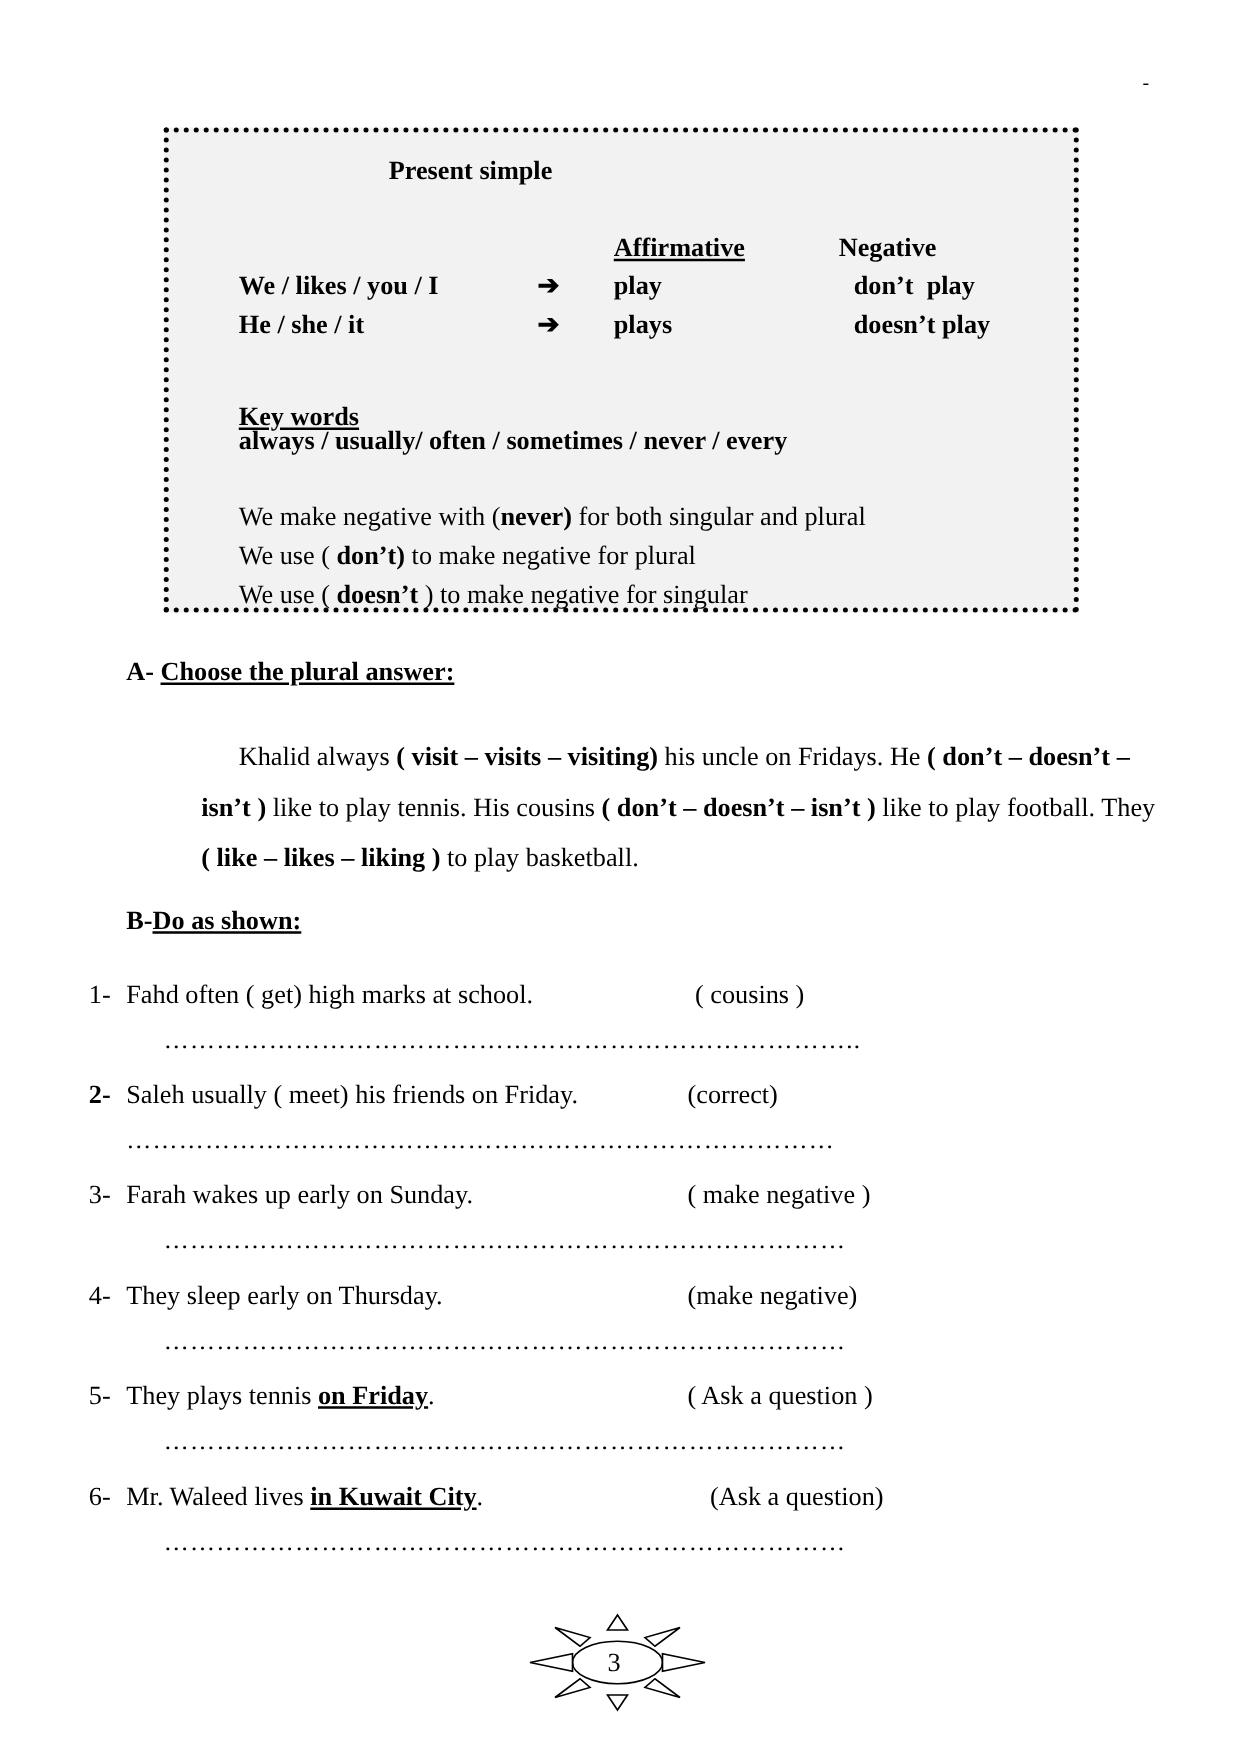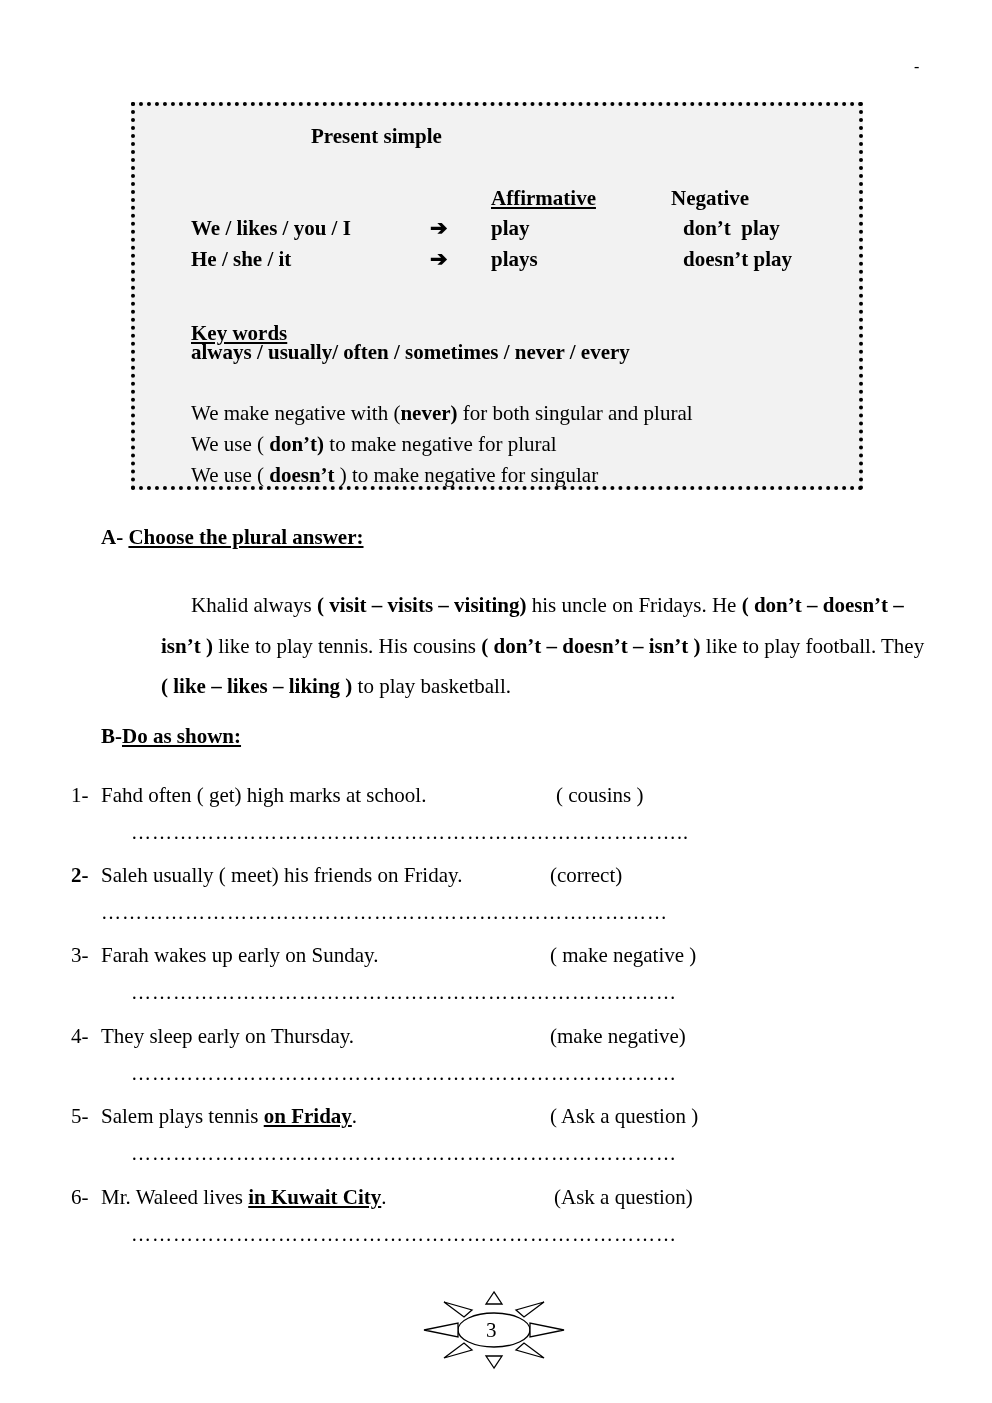--- a/index.html
+++ b/index.html
@@ -86,26 +86,26 @@
     <div class="abs ans-line" style="top: 901px; left: 101px;">………………………………………………………………………</div>
     <div class="abs q-num" style="top: 943px;">3-</div>
     <div class="abs q-text" style="top: 943px; white-space: pre;"><span>Farah wakes up early on Sunday.</span></div>
     <div class="abs q-instr" style="top: 943px; left: 550px;">( make negative )</div>
     <div class="abs ans-line" style="top: 981px; left: 131px;">……………………………………………………………………</div>
     <div class="abs q-num" style="top: 1024px;">4-</div>
     <div class="abs q-text" style="top: 1024px; white-space: pre;"><span>They sleep early on Thursday.</span></div>
     <div class="abs q-instr" style="top: 1024px; left: 550px;">(make negative)</div>
     <div class="abs ans-line" style="top: 1062px; left: 131px;">……………………………………………………………………</div>
     <div class="abs q-num" style="top: 1104px;">5-</div>
-    <div class="abs q-text" style="top: 1104px; white-space: pre;"><span>Salem plays tennis </span><span class="b u">on Friday</span><span>.</span></div>
+    <div class="abs q-text" style="top: 1104px; white-space: pre;"><span>They plays tennis </span><span class="b u">on Friday</span><span>.</span></div>
     <div class="abs q-instr" style="top: 1104px; left: 550px;">( Ask a question )</div>
     <div class="abs ans-line" style="top: 1142px; left: 131px;">……………………………………………………………………</div>
     <div class="abs q-num" style="top: 1185px;">6-</div>
     <div class="abs q-text" style="top: 1185px; white-space: pre;"><span>Mr. Waleed lives </span><span class="b u">in Kuwait City</span><span>.</span></div>
-    <div class="abs q-instr" style="top: 1185px; left: 554px;">(Ask a question)</div>
+    <div class="abs q-instr" style="top: 1185px; left: 568px;">(Ask a question)</div>
     <div class="abs ans-line" style="top: 1223px; left: 131px;">……………………………………………………………………</div>
   </div>
 
 <svg class="abs sun" viewBox="0 0 148 84">
   <g fill="#fff" stroke="#000" stroke-width="1.3">
     <ellipse cx="74" cy="42" rx="36" ry="17"></ellipse>
     <polygon points="74,4 66,16 82,16"></polygon>
     <polygon points="74,80 66,68 82,68"></polygon>
     <polygon points="4,42 38,35 38,49"></polygon>
     <polygon points="144,42 110,35 110,49"></polygon>

